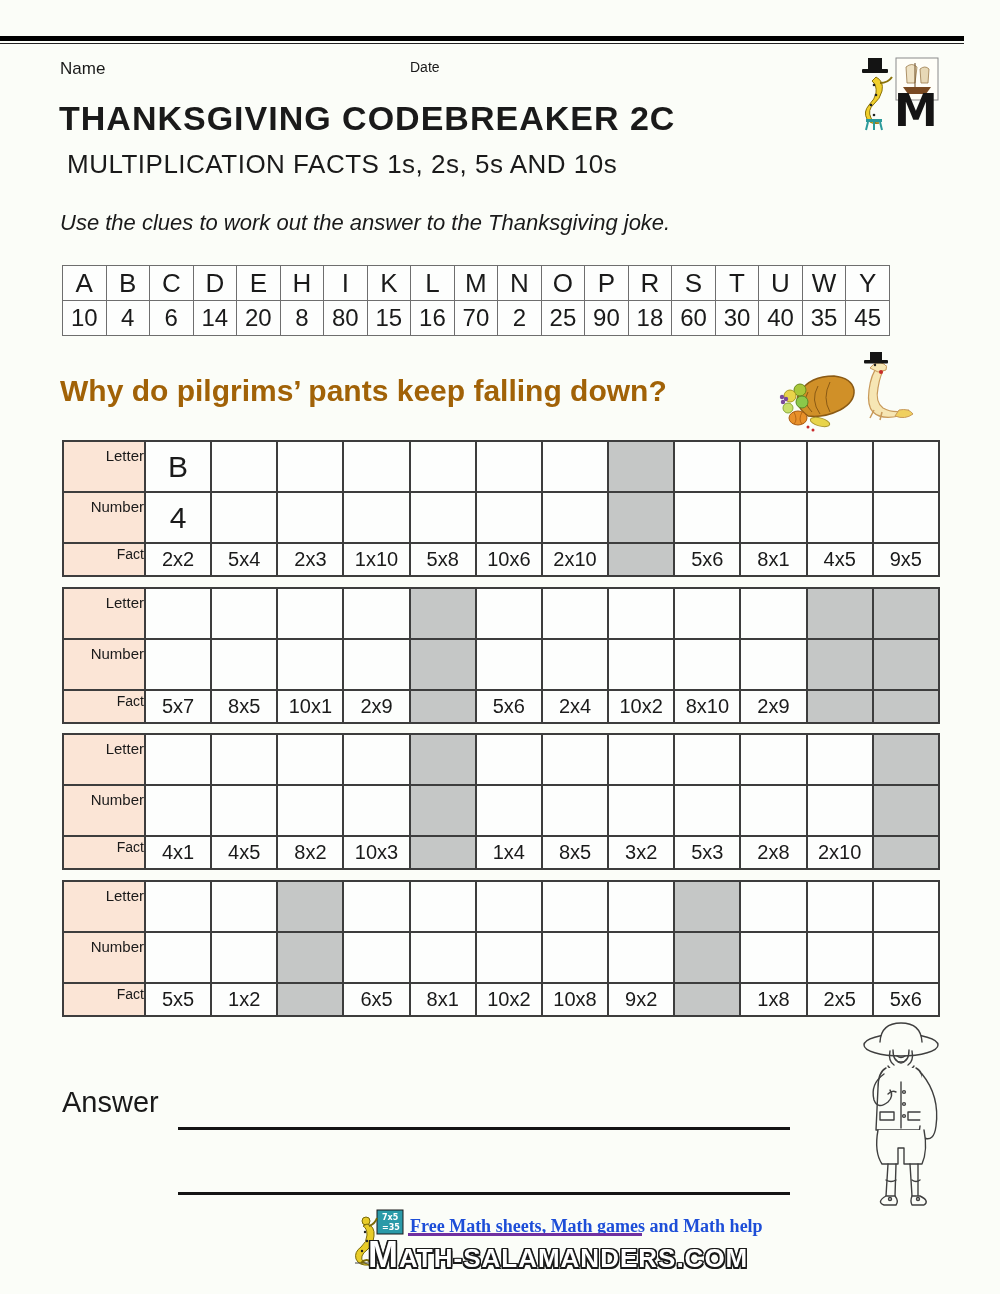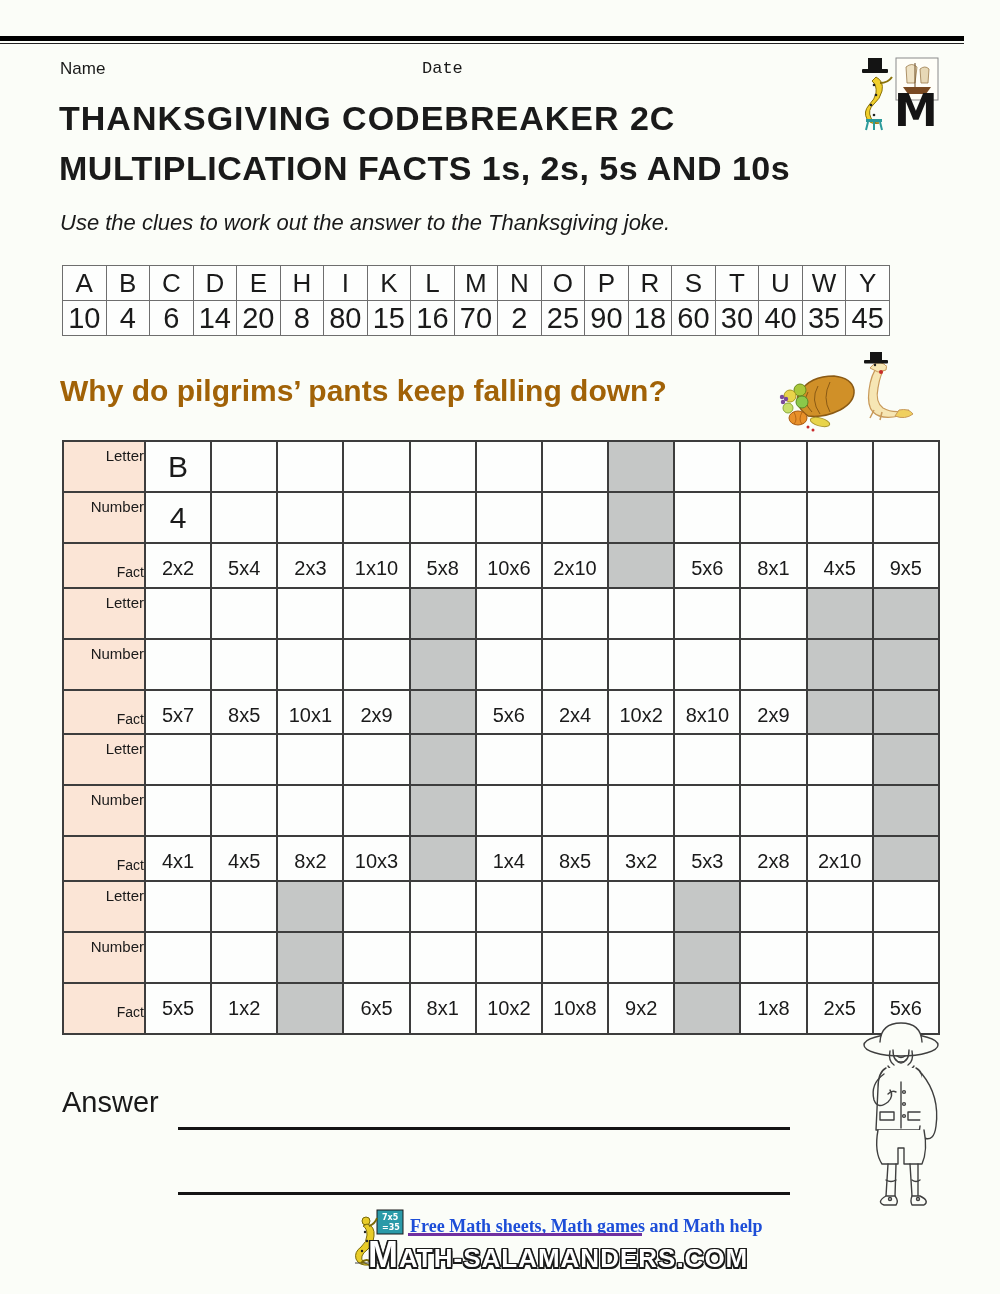--- a/index.html
+++ b/index.html
@@ -5,43 +5,43 @@
   html,body{margin:0;padding:0;background:#fbfdf8;}
   .page{position:relative;width:964px;height:1294px;background:#fbfdf8;
         font-family:"Liberation Sans",sans-serif;color:#1a1a1a;overflow:hidden;}
 
   
   .top-rule{position:absolute;left:0;top:36px;width:1000px;}
   .top-rule .thick{height:5px;background:#000;}
   .top-rule .thin{height:1px;background:#222;margin-top:2px;}
 
   .name-label{position:absolute;left:60px;top:59px;font-size:17px;}
-  .date-label{position:absolute;left:422px;top:59px;font-size:17px;font-family:Liberation Mono, monospace;}
+  .date-label{position:absolute;left:410px;top:59px;font-size:14px;}
 
   .logo-top{position:absolute;left:858px;top:55px;}
 
   .title{position:absolute;left:59px;top:99px;margin:0;font-size:34px;font-weight:600;letter-spacing:1px;text-align:center;}
-  .subtitle{position:absolute;left:59px;top:149px;margin:0;font-size:34px;font-weight:700;letter-spacing:.5px;}
+  .subtitle{position:absolute;left:67px;top:149px;margin:0;font-size:26px;font-weight:400;letter-spacing:.5px;}
   .instruction{position:absolute;left:60px;top:210px;margin:0;font-size:22px;font-style:italic;}
 
   .key-table{position:absolute;left:62px;top:265px;width:828px;border-collapse:collapse;table-layout:fixed;}
   .key-table td{border:1px solid #6e6e6e;height:34px;text-align:center;padding:0;background:#fdfefd;}
   .key-table .key-letter{font-size:26px;}
-  .key-table .key-number{font-size:29px;margin-left:36px;}
+  .key-table .key-number{font-size:24px;margin-left:36px;}
 
   .joke{position:absolute;left:60px;top:374px;margin:0;font-size:30px;font-weight:bold;color:#a16207;}
   .cornucopia{position:absolute;left:778px;top:352px;}
 
   .grid-table{position:absolute;left:62px;width:878px;border-collapse:collapse;table-layout:fixed;}
   .grid-table td{border:2px solid #3d3d3d;text-align:center;padding:0;background:#fdfefd;overflow:hidden;}
   .grid-table col.labelcol{width:82px;}
   .grid-table td.lbl{background:#fbe5d6;text-align:right;vertical-align:top;padding:5px 0 0 8px;font-size:15px;}
   .row-letter td,.row-number td{height:44px;font-size:30px;}
   .row-fact td{height:29px;font-size:20px;}
-  .row-fact td.lbl{font-size:14px;padding-top:20px;}
+  .row-fact td.lbl{font-size:14px;padding-top:2px;}
   .grid-table td.gray{background:#c5c7c6;}
 
   .answer-label{position:absolute;left:62px;top:1086px;font-size:29px;}
   .answer-line{position:absolute;left:178px;width:612px;height:0;border-top:3px solid #141414;}
   .answer-line.l1{top:1127px;}
   .answer-line.l2{top:1192px;}
 
   .pilgrim{position:absolute;left:848px;top:1018px;}
 
   .footer-logo{position:absolute;left:353px;top:1208px;}

